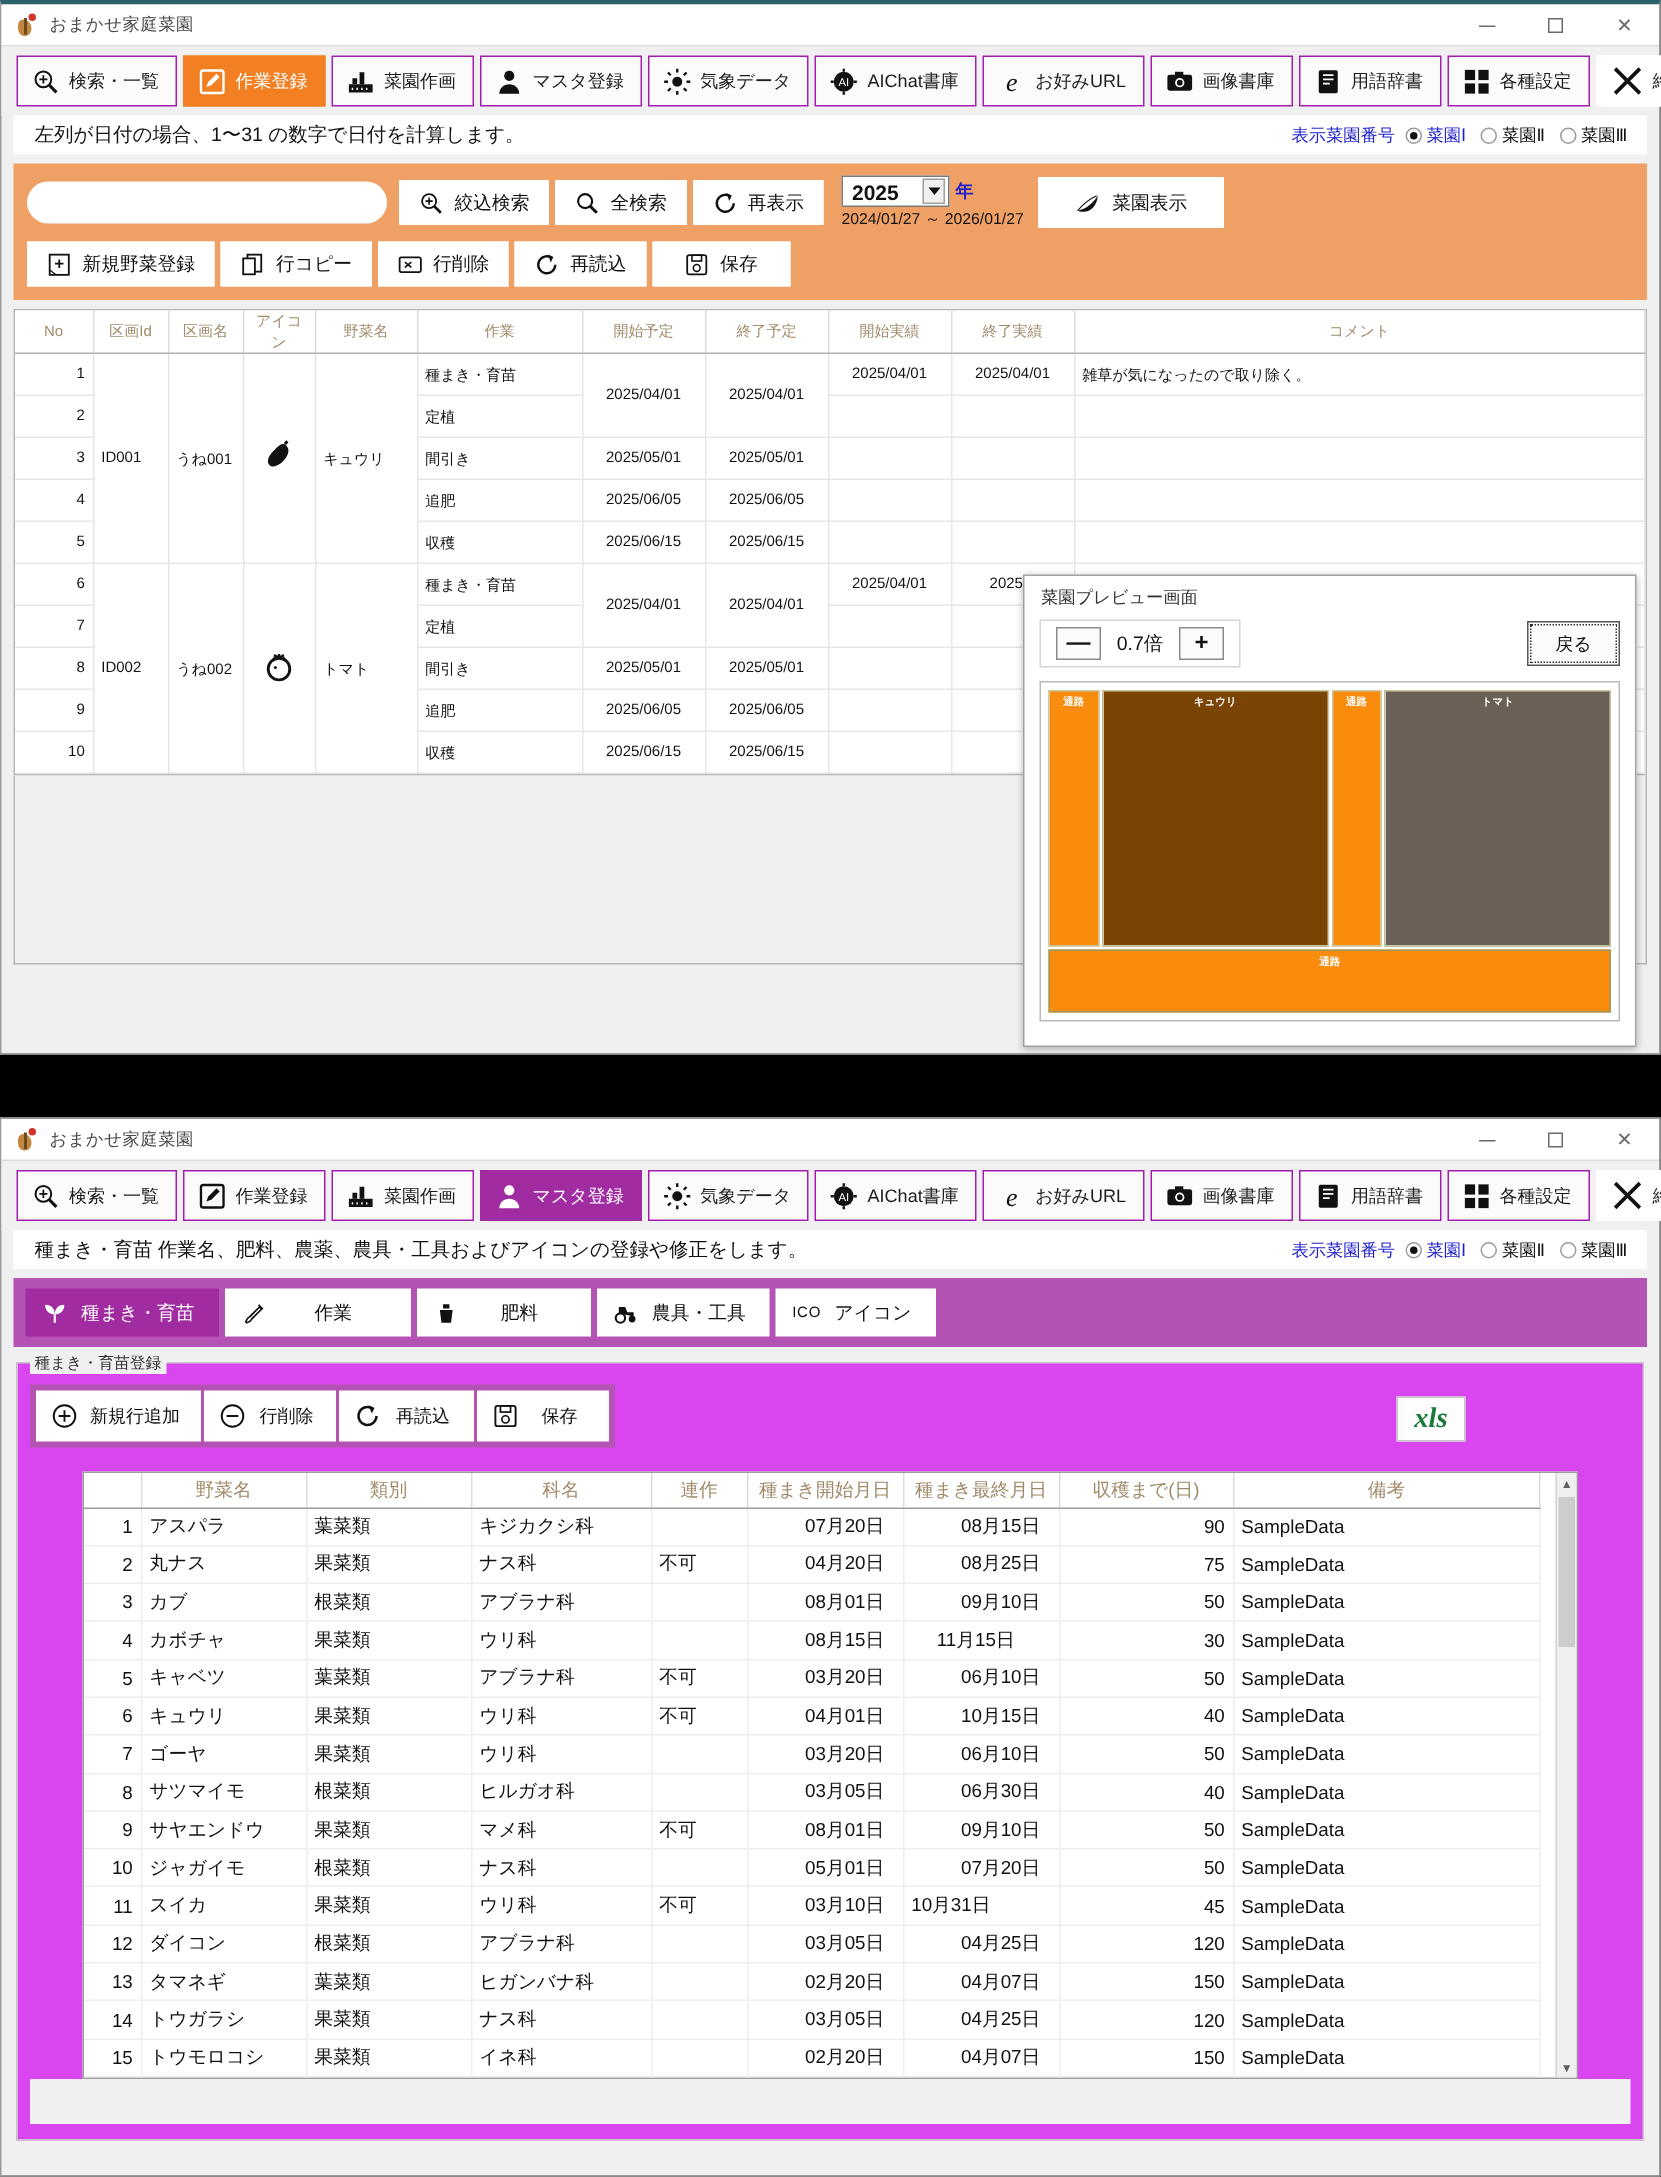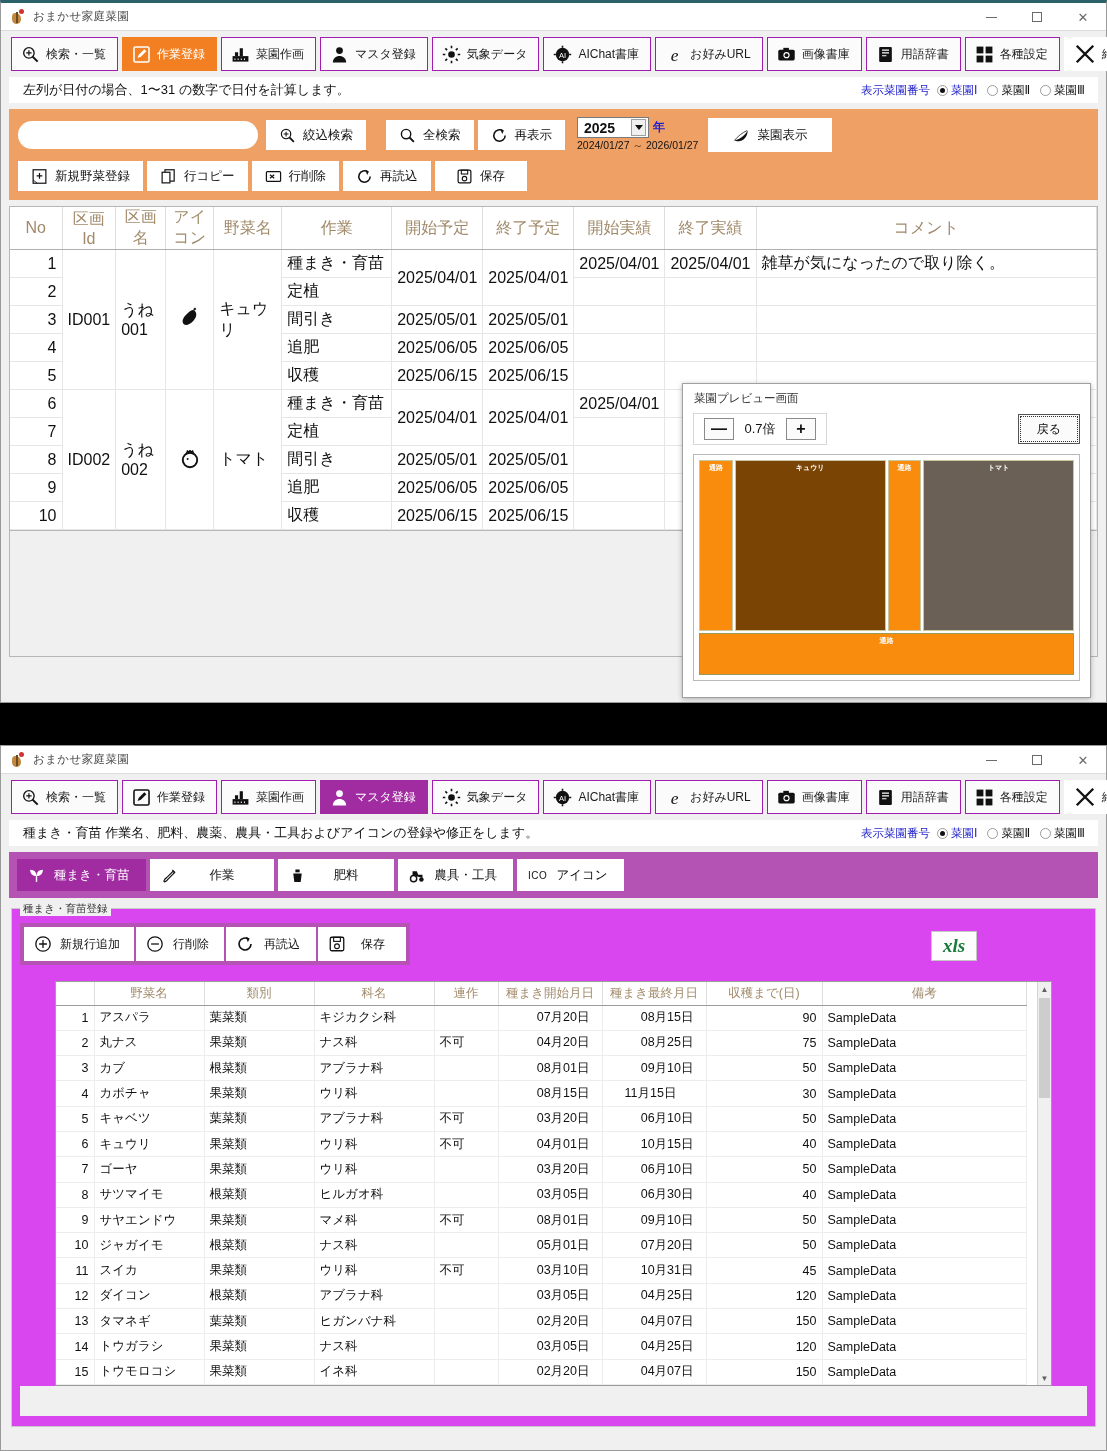--- a/index.html
+++ b/index.html
@@ -129,21 +129,21 @@
   .cellopt .line1 { display:flex; align-items:center; gap:5px; color: #e0e0e0; }
   .cellopt .cb {
     width: 11px; height: 11px; background: #fff; border: 1px solid #bbb; display:inline-block;
   }
   .cellopt .line2 { color: #3010b0; font-weight: bold; margin-top: 3px; }
 
   
   .gridwrap {
     margin: 6px 8px 0 8px; background: #fff; border: 1px solid #b6b6b6;
   }
-  table.grid { border-collapse: collapse; width: 100%; font-size: 16px; }
+  table.grid { border-collapse: collapse; width: 100%; font-size: 10px; }
   table.grid th {
     background: #fff; color: #a18a6a; font-weight: normal;
     border-right: 1px solid #ddd; border-bottom: 1px solid #b0b0b0;
     height: 21px; padding: 0 4px; text-align: center;
   }
   table.grid td {
     border-right: 1px solid #e6e6e6; border-bottom: 1px solid #e6e6e6;
     height: 28px; padding: 0 5px; color: #111; vertical-align: middle;
   }
   td.num { text-align: right; }
@@ -385,21 +385,21 @@
       <span class="gopt off">
           <i class="radio"></i>
           <span class="t">菜園Ⅲ</span>
         </span>
     </span>
   </div>
 
   <div class="panel-orange">
     <div class="panel-row">
       <input class="searchbox" value="" placeholder="" style="">
-      <div class="pbtn" style="margin-right:20px">
+      <div class="pbtn" style="margin-right:4px">
         <svg class="ico" viewBox="0 0 24 24">
             <circle cx="10" cy="10" r="6.6" fill="none" stroke="#111" stroke-width="1.7"></circle>
             <path d="M10 6.6v6.8M6.6 10h6.8" stroke="#111" stroke-width="1.5"></path>
             <path d="M14.7 14.7L21 21" stroke="#111" stroke-width="2.6"></path>
           </svg>
         <span>絞込検索</span>
       </div>
       <div class="pbtn" style="margin-right:4px">
         <svg class="ico" viewBox="0 0 24 24">
             <circle cx="10" cy="10" r="6.6" fill="none" stroke="#111" stroke-width="2"></circle>
@@ -996,21 +996,21 @@
               <td style="text-align: right;">50</td>
               <td>SampleData</td>
             </tr>
             <tr>
               <td style="text-align: right;">11</td>
               <td>スイカ</td>
               <td>果菜類</td>
               <td>ウリ科</td>
               <td>不可</td>
               <td style="text-align: right; padding-right: 12px;">03月10日</td>
-              <td style="text-align: right; padding-right: 12px;">10月31日</td>
+              <td style="padding-right: 12px;">10月31日</td>
               <td style="text-align: right;">45</td>
               <td>SampleData</td>
             </tr>
             <tr>
               <td style="text-align: right;">12</td>
               <td>ダイコン</td>
               <td>根菜類</td>
               <td>アブラナ科</td>
               <td></td>
               <td style="text-align: right; padding-right: 12px;">03月05日</td>

